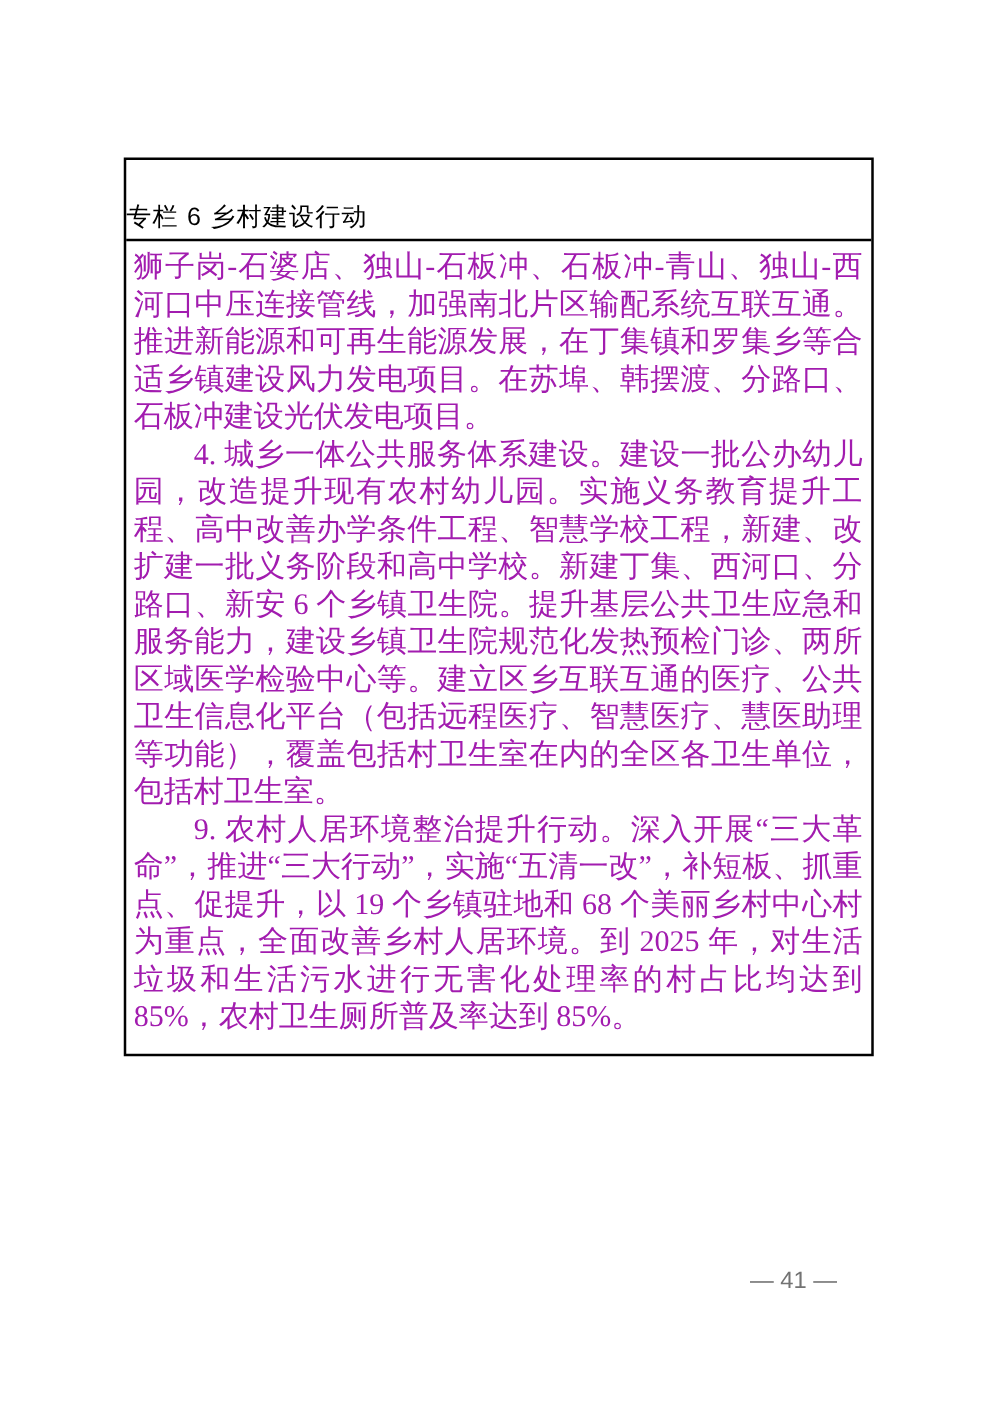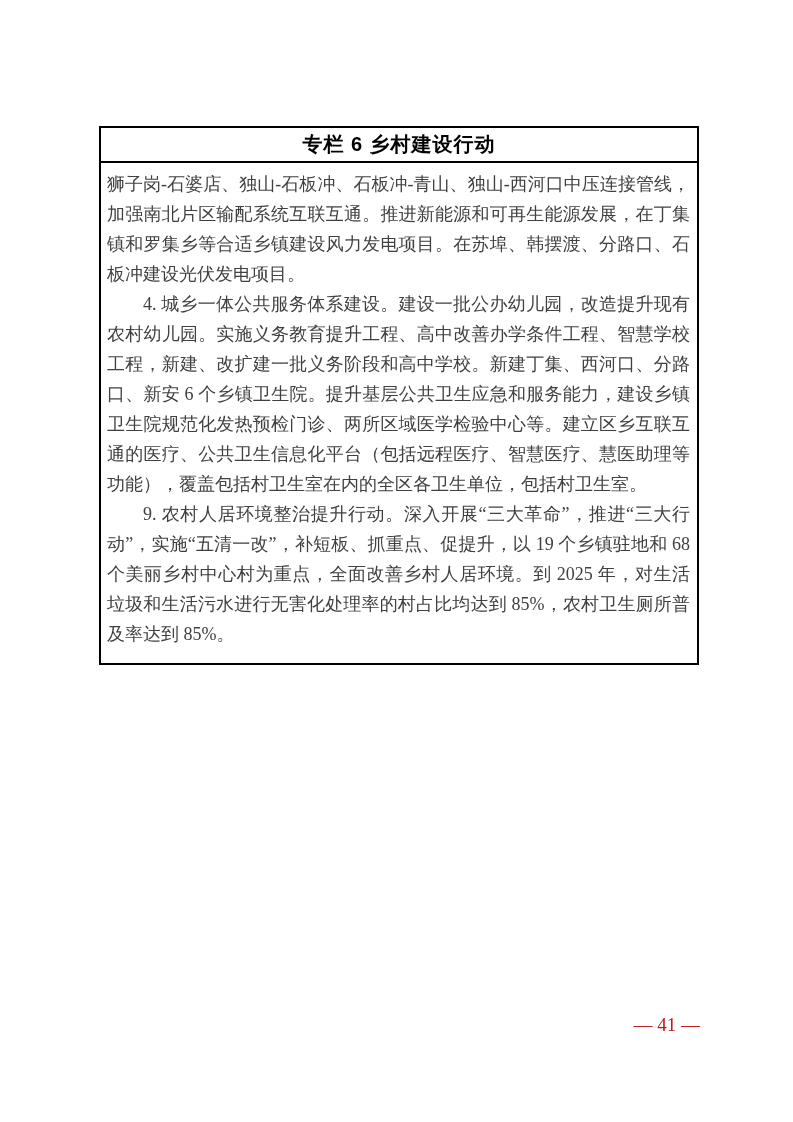--- a/index.html
+++ b/index.html
@@ -22,53 +22,53 @@
     top: 126px;
     width: 600px;
     box-sizing: border-box;
     border: 2px solid #000000;
     background: #ffffff;
   }
   .panel-title {
     height: 33px;
     line-height: 33px;
     border-bottom: 2px solid #000000;
-    text-align: center;
     font-family: "Liberation Sans", sans-serif;
-    font-weight: 700;
+    font-weight: 400;
     font-size: 20px;
     letter-spacing: 1px;
     color: #000000;
+    margin-top: 30px;
   }
   .panel-body {
     padding: 6px 7px 14px 6px;
-    font-size: 18px;
+    font-size: 24px;
     line-height: 30px;
-    color: #404040;
+    color: #a21caf;
   }
   .para {
     text-align: justify;
     margin: 0;
   }
   .para.indent {
     text-indent: 2em;
   }
   .seg.bold {
     font-weight: 400;
   }
   .page-number {
     position: absolute;
     top: 1013px;
     left: 600px;
     width: 100px;
-    text-align: right;
+    text-align: left;
     font-size: 19px;
     line-height: 24px;
-    color: #b91c1c;
-    font-family: Liberation Serif, serif;
+    color: #737373;
+    font-family: Liberation Sans, sans-serif;
   }
 </style>
 </head>
 <body>
 
 <div class="page">
 
   <div class="panel">
     <div class="panel-title">专栏 6 乡村建设行动</div>
     <div class="panel-body">

